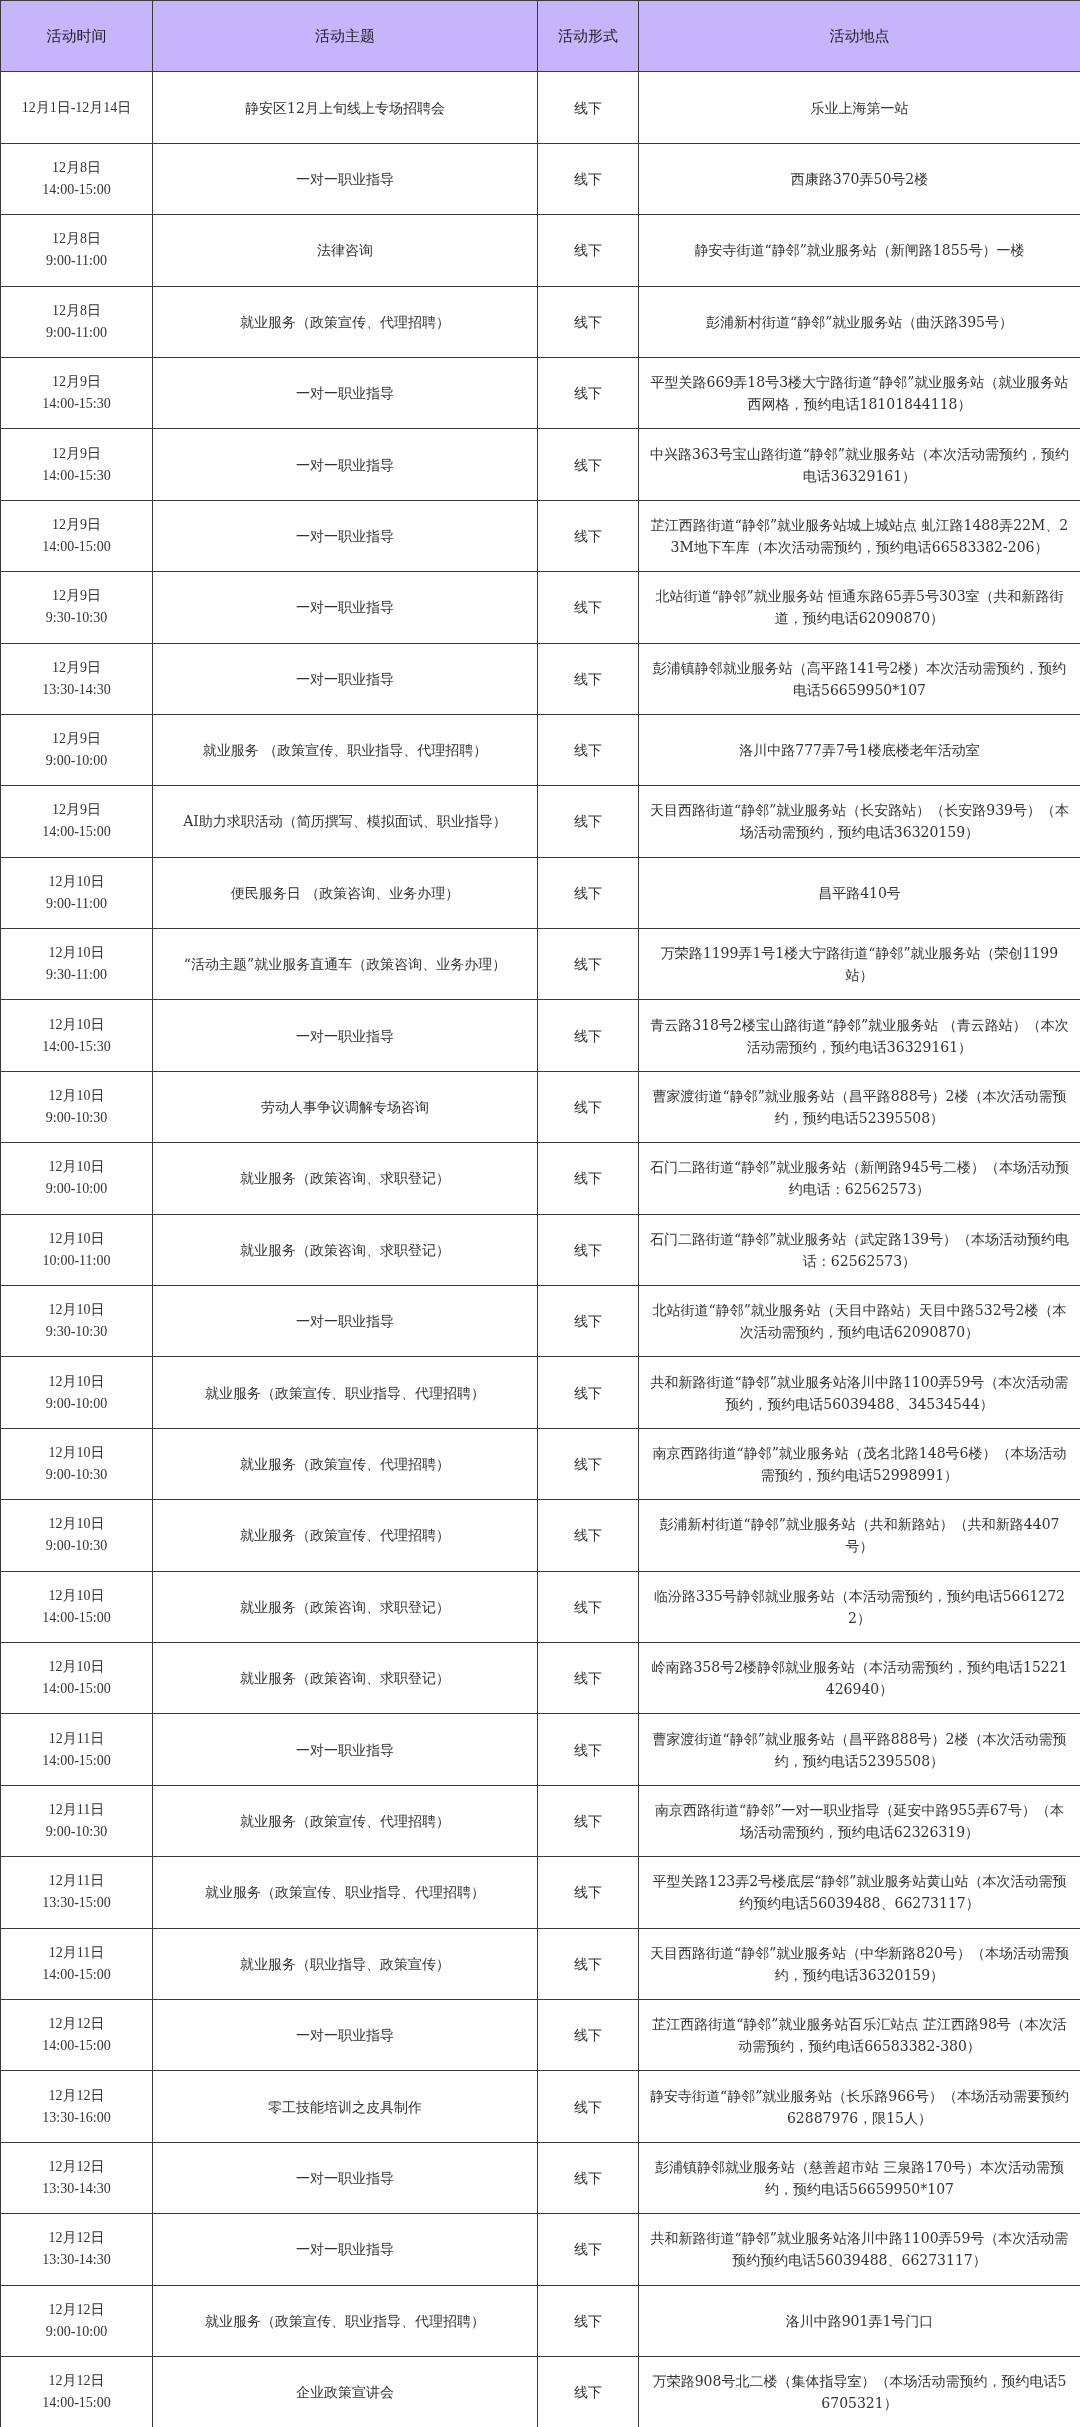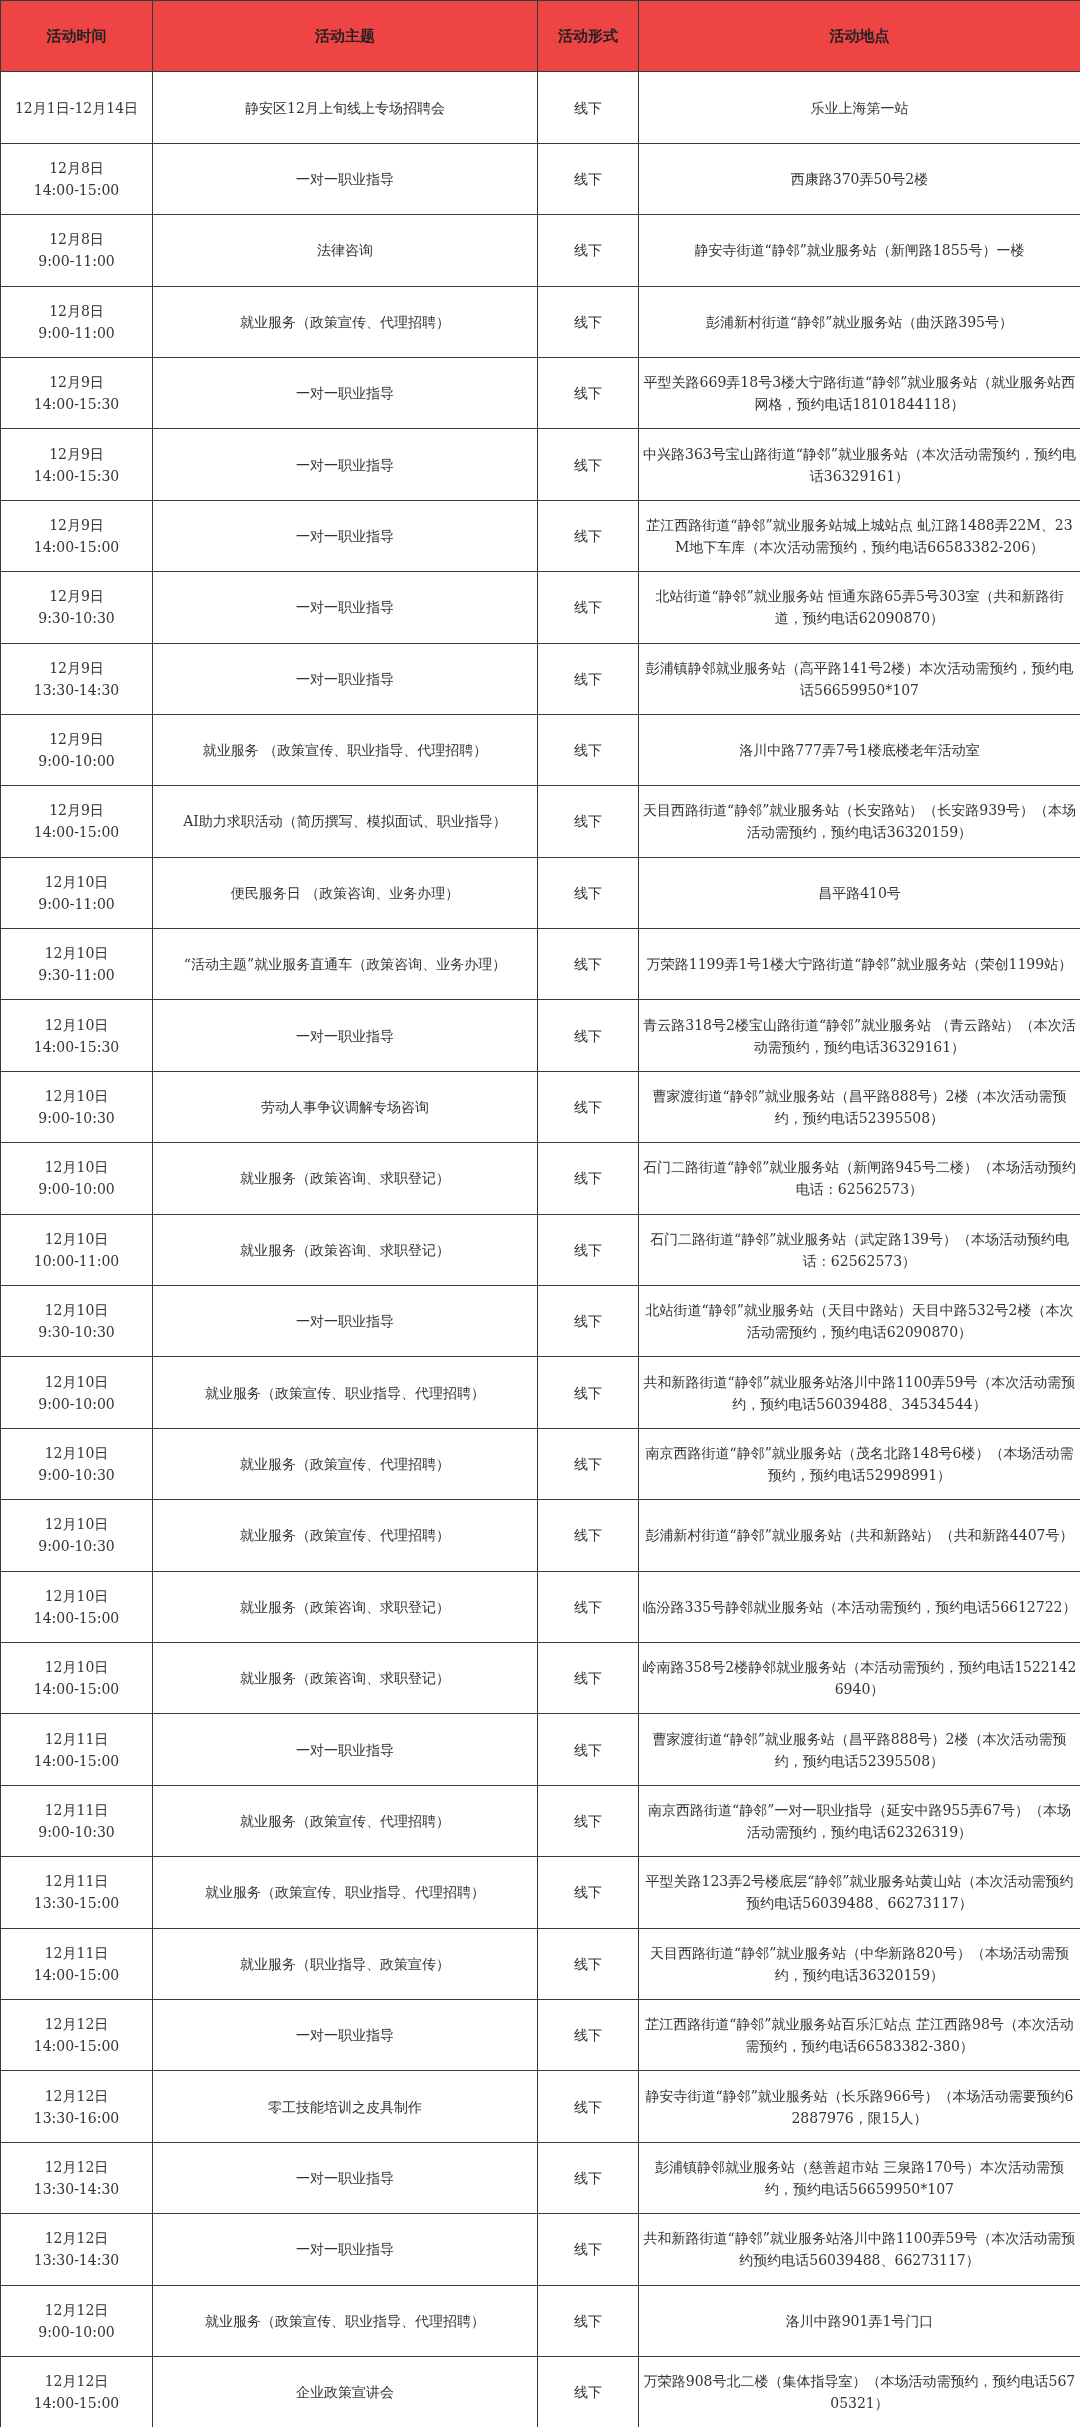--- a/index.html
+++ b/index.html
@@ -20,27 +20,27 @@
   .tbl th, .tbl td {
     border: 1.5px solid #3a3a3a;
     text-align: center;
     vertical-align: middle;
     padding: 0 4px;
     height: 71.4px;
     box-sizing: border-box;
     word-break: break-all;
   }
   .tbl th {
-    background: #ef4444;
-    font-weight: bold;
+    background: #c4b5fd;
+    font-weight: normal;
     font-size: 15px;
     color: #222222;
   }
-  .tbl td.time { padding: 0 3px; }
-  .tbl td.loc { padding: 0 3px; }
+  .tbl td.time { padding: 0 3px; font-family: Liberation Serif, serif; }
+  .tbl td.loc { padding: 0 10px; }
   .tbl .line { display: block; }
 </style>
 </head>
 <body>
 
 <table class="tbl">
   <colgroup>
     <col class="c1">
       <col class="c2">
       <col class="c3">

